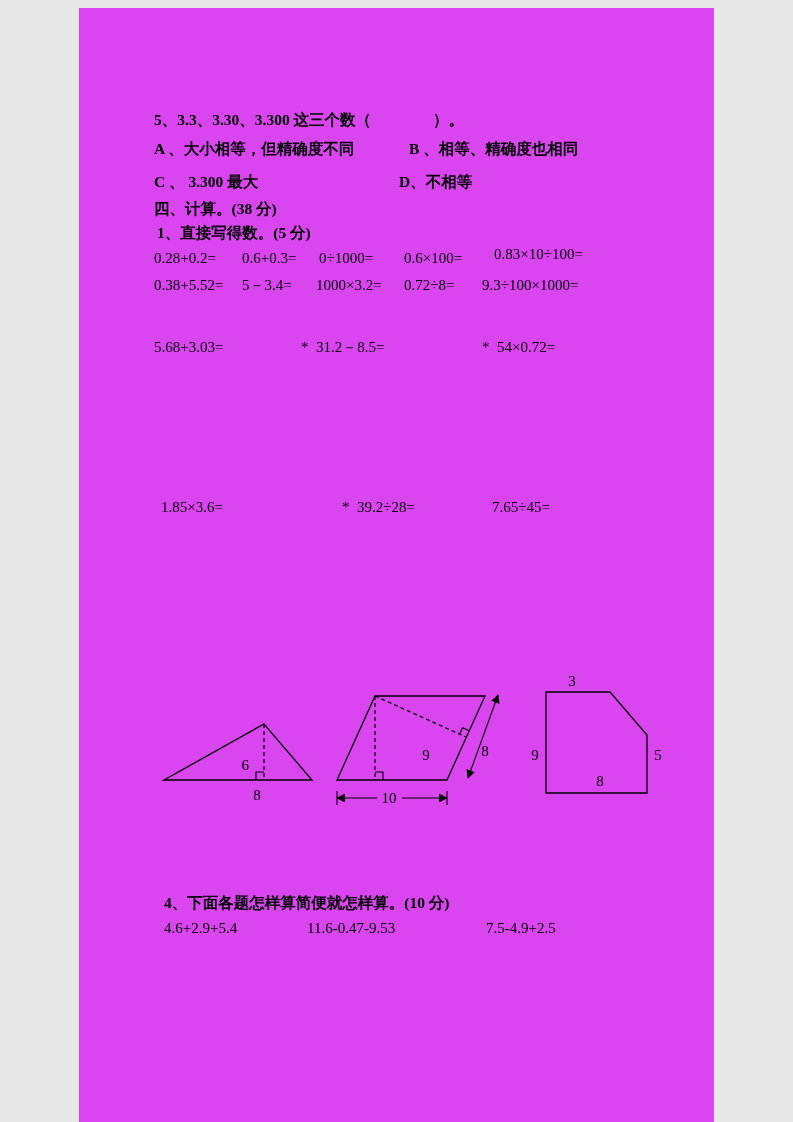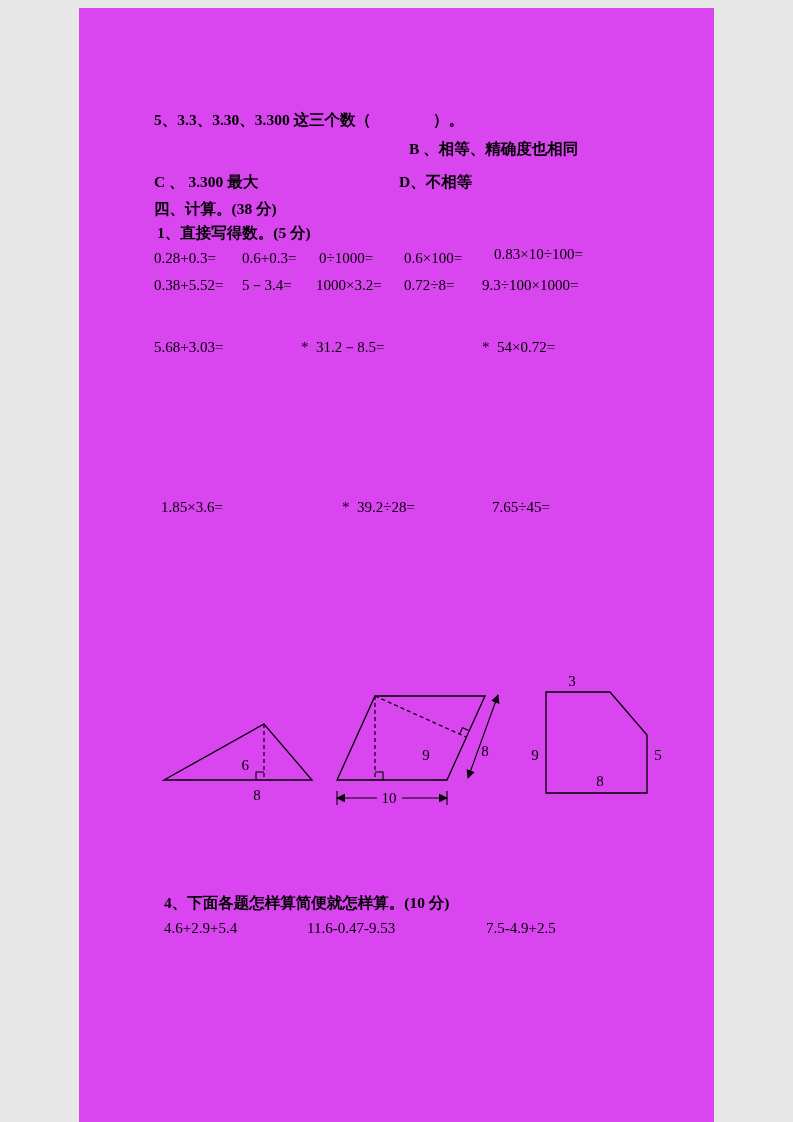--- a/index.html
+++ b/index.html
@@ -20,28 +20,29 @@
   svg .ln { stroke:#000; stroke-width:1.3; fill:none; }
   svg .dash { stroke:#000; stroke-width:1.2; fill:none; stroke-dasharray:4 3; }
   svg .thin { stroke:#000; stroke-width:1.1; fill:none; }
 </style>
 </head>
 <body>
 
 <div class="page">
 
   <div class="t bold" style="left:75px;top:103px">5、3.3、3.30、3.300 这三个数（　　　　）。</div>
+  <div class="t bold" style="left:75px;top:132px">A 、大小相等，但精确度不同</div>
   <div class="t bold" style="left:330px;top:132px">B 、相等、精确度也相同</div>
   <div class="t bold" style="left:75px;top:165px">C 、 3.300 最大</div>
   <div class="t bold" style="left:320px;top:165px">D、不相等</div>
 
   <div class="t bold" style="left:75px;top:192px">四、计算。(38 分)</div>
 
   <div class="t bold" style="left:78px;top:216px">1、直接写得数。(5 分)</div>
-  <div class="t" style="left:75px;top:241px">0.28+0.3=</div>
+  <div class="t" style="left:75px;top:241px">0.28+0.2=</div>
   <div class="t" style="left:163px;top:241px">0.6+0.3=</div>
   <div class="t" style="left:240px;top:241px">0÷1000=</div>
   <div class="t" style="left:325px;top:241px">0.6×100=</div>
   <div class="t" style="left:415px;top:237px">0.83×10÷100=</div>
   <div class="t" style="left:75px;top:268px">0.38+5.52=</div>
   <div class="t" style="left:163px;top:268px">5－3.4=</div>
   <div class="t" style="left:237px;top:268px">1000×3.2=</div>
   <div class="t" style="left:325px;top:268px">0.72÷8=</div>
   <div class="t" style="left:403px;top:268px">9.3÷100×1000=</div>
 

